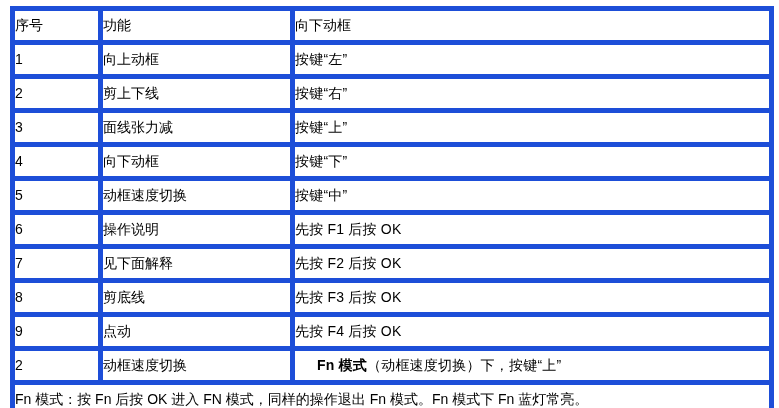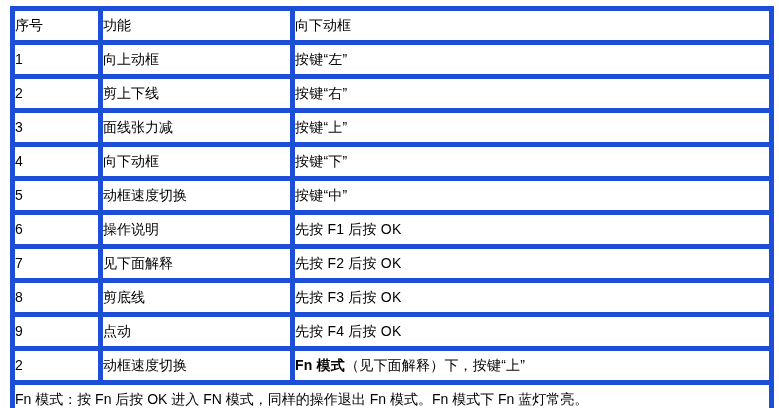--- a/index.html
+++ b/index.html
@@ -48,20 +48,21 @@
   }
   .note-row td {
     height: 30px;
     line-height: 30px;
     font-size: 13.5px;
     text-align: left;
     padding-left: 8px;
   }
   .bold {
     font-weight: bold;
+    padding-left: 22px;
   }
   .desc-cell {
     letter-spacing: 0.2px;
   }
 </style>
 </head>
 <body>
 
 <div class="sheet">
   <table class="op-table">
@@ -118,21 +119,21 @@
         <td class="desc-cell"><span>先按 F3 后按 OK</span></td>
       </tr>
       <tr>
         <td>9</td>
         <td>点动</td>
         <td class="desc-cell"><span>先按 F4 后按 OK</span></td>
       </tr>
       <tr>
         <td>2</td>
         <td>动框速度切换</td>
-        <td class="desc-cell"><span class="bold">Fn 模式</span><span>（见下面解释）下，按键“上”</span></td>
+        <td class="desc-cell"><span class="bold">Fn 模式</span><span>（动框速度切换）下，按键“上”</span></td>
       </tr>
 
       <tr class="note-row">
         <td colspan="3">Fn 模式：按 Fn 后按 OK 进入 FN 模式，同样的操作退出 Fn 模式。Fn 模式下 Fn 蓝灯常亮。</td>
       </tr>
     </tbody>
   </table>
 </div>
 
 </body></html>

